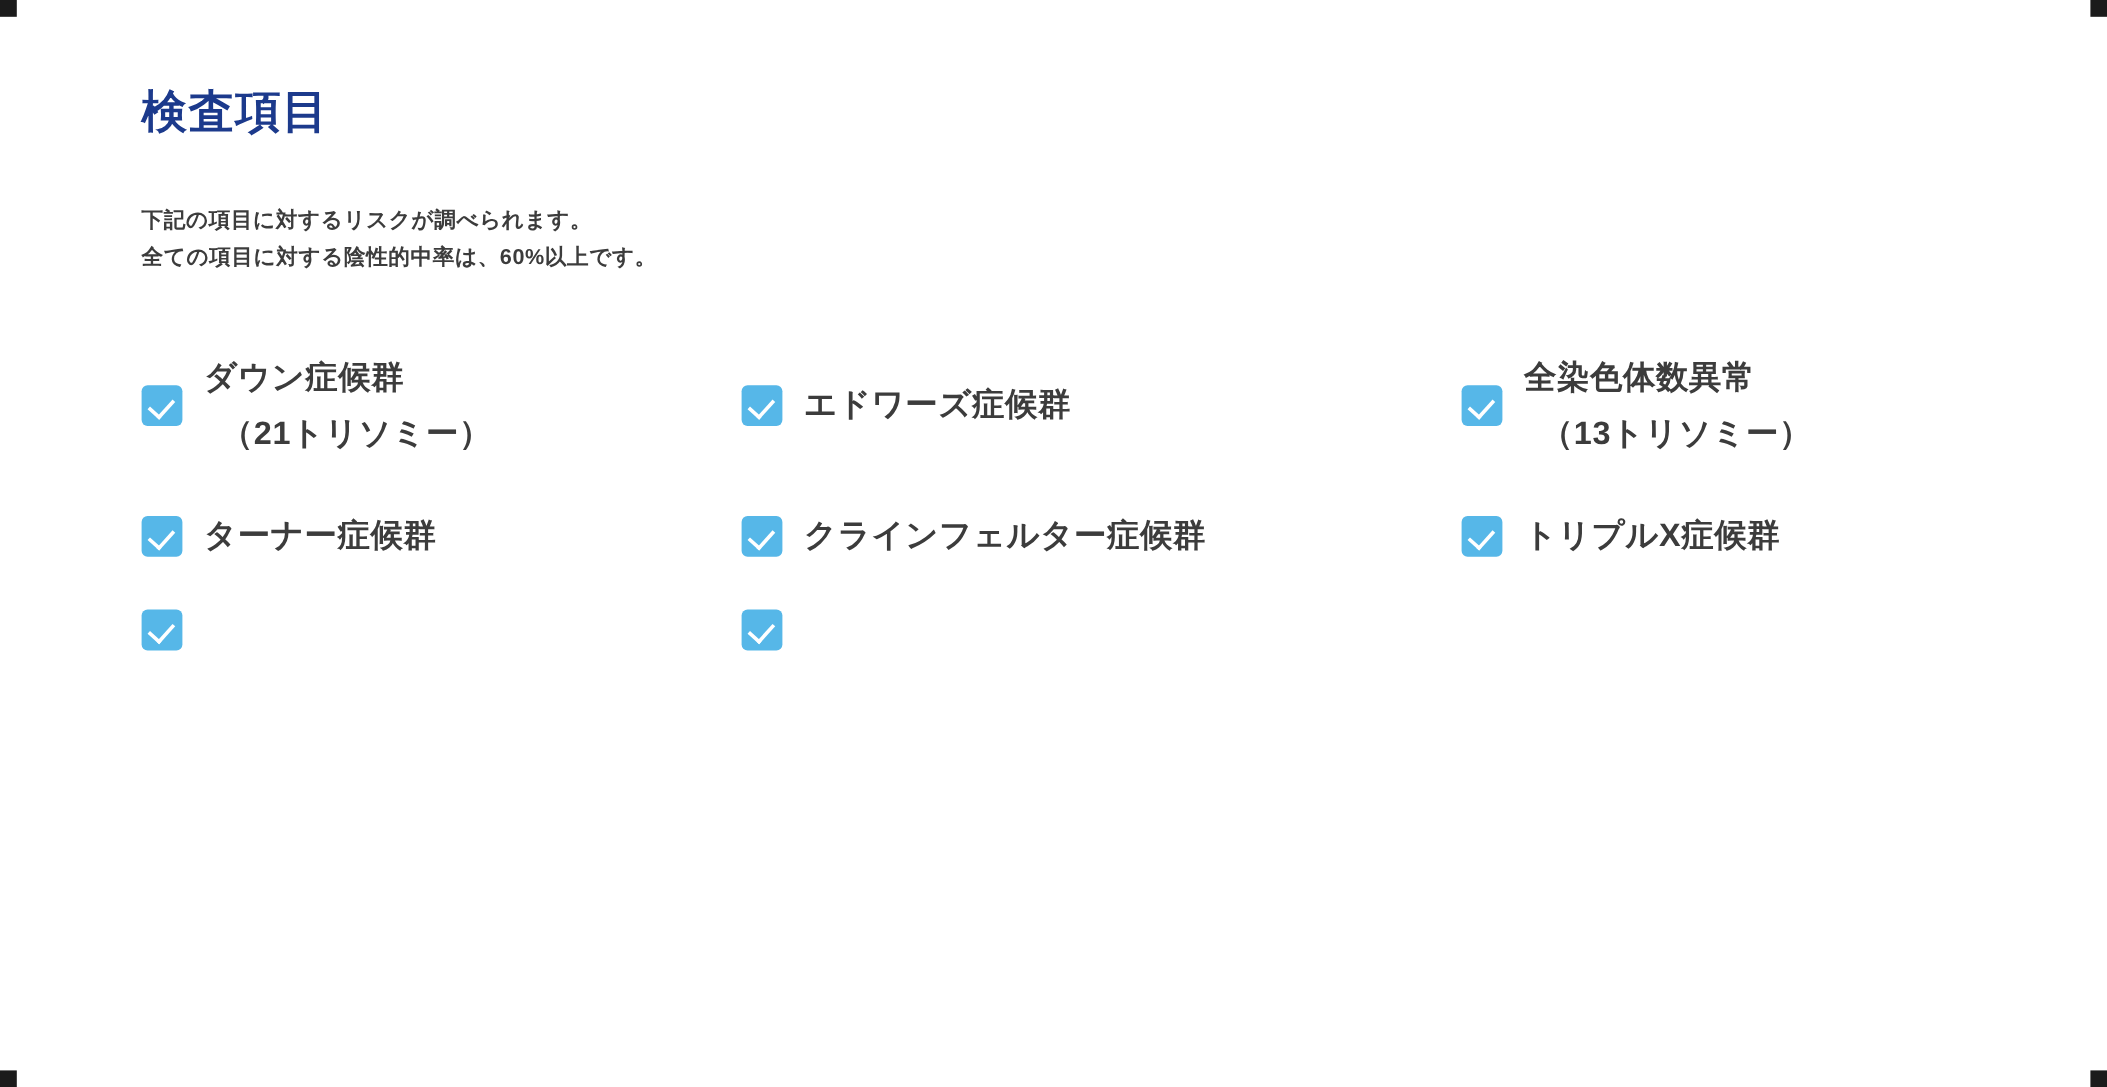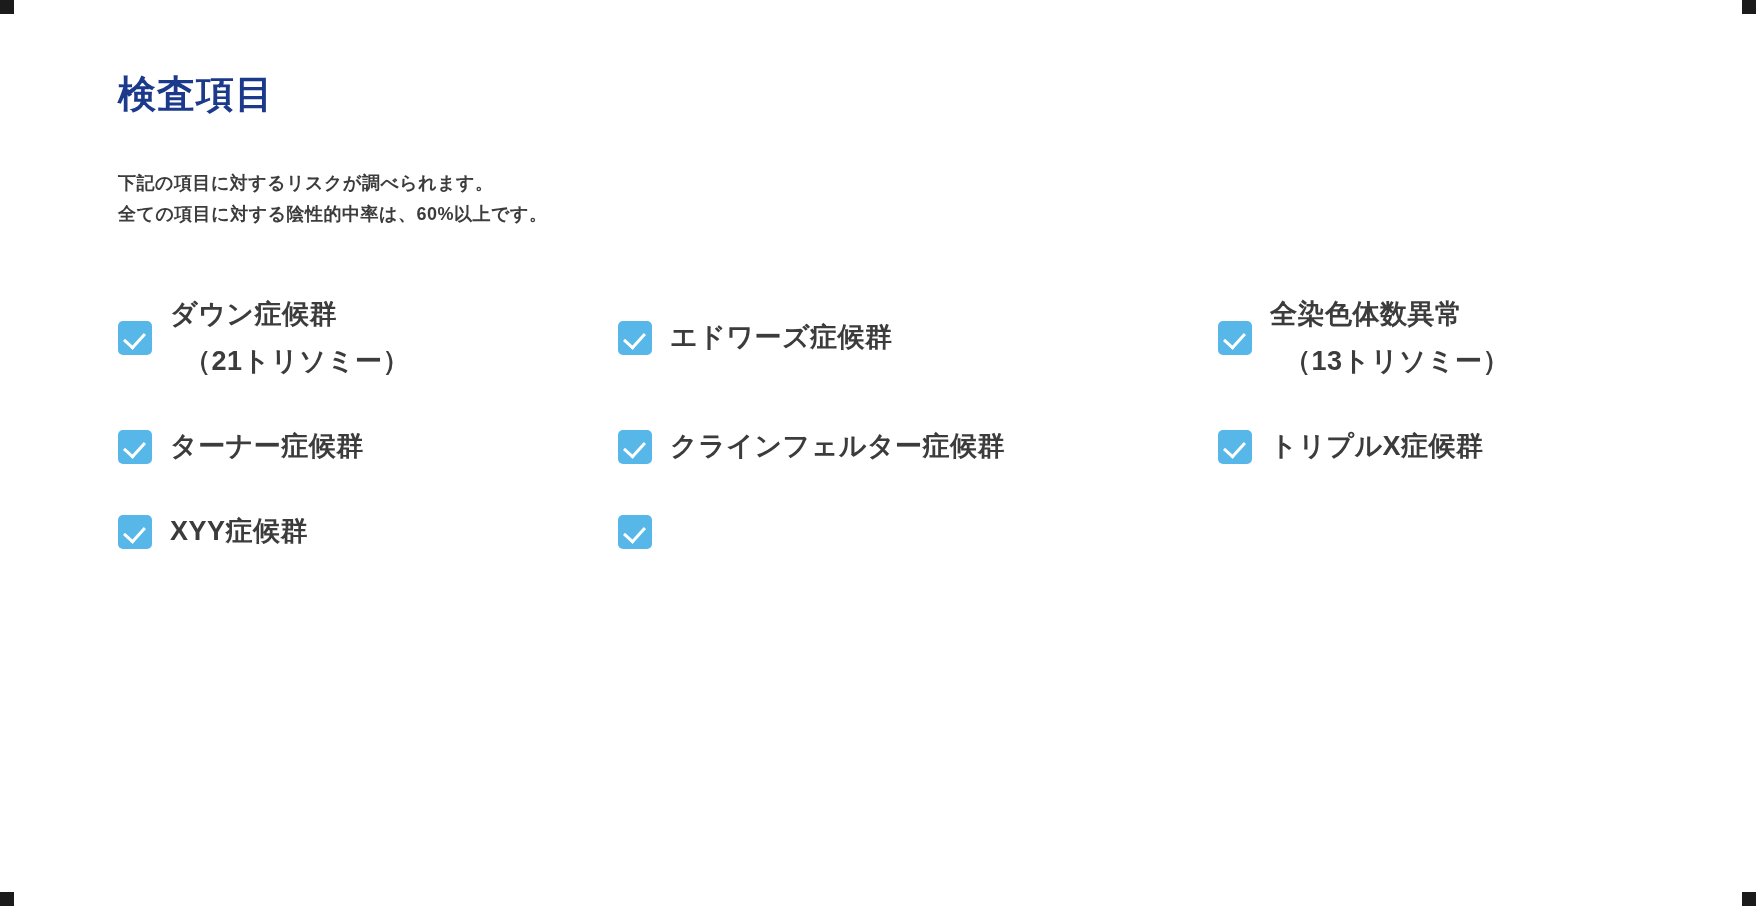--- a/index.html
+++ b/index.html
@@ -158,21 +158,20 @@
         <span class="label">クラインフェルター症候群</span>
       </div>
 
       <div class="item">
         <span class="checkbox"></span>
         <span class="label">トリプルX症候群</span>
       </div>
 
       <div class="item">
         <span class="checkbox"></span>
-        <span class="label">XYY症候群</span>
       </div>
 
       <div class="item tall">
         <span class="checkbox"></span>
       </div>
 
       <div></div>
 
     </div>
   </div>

